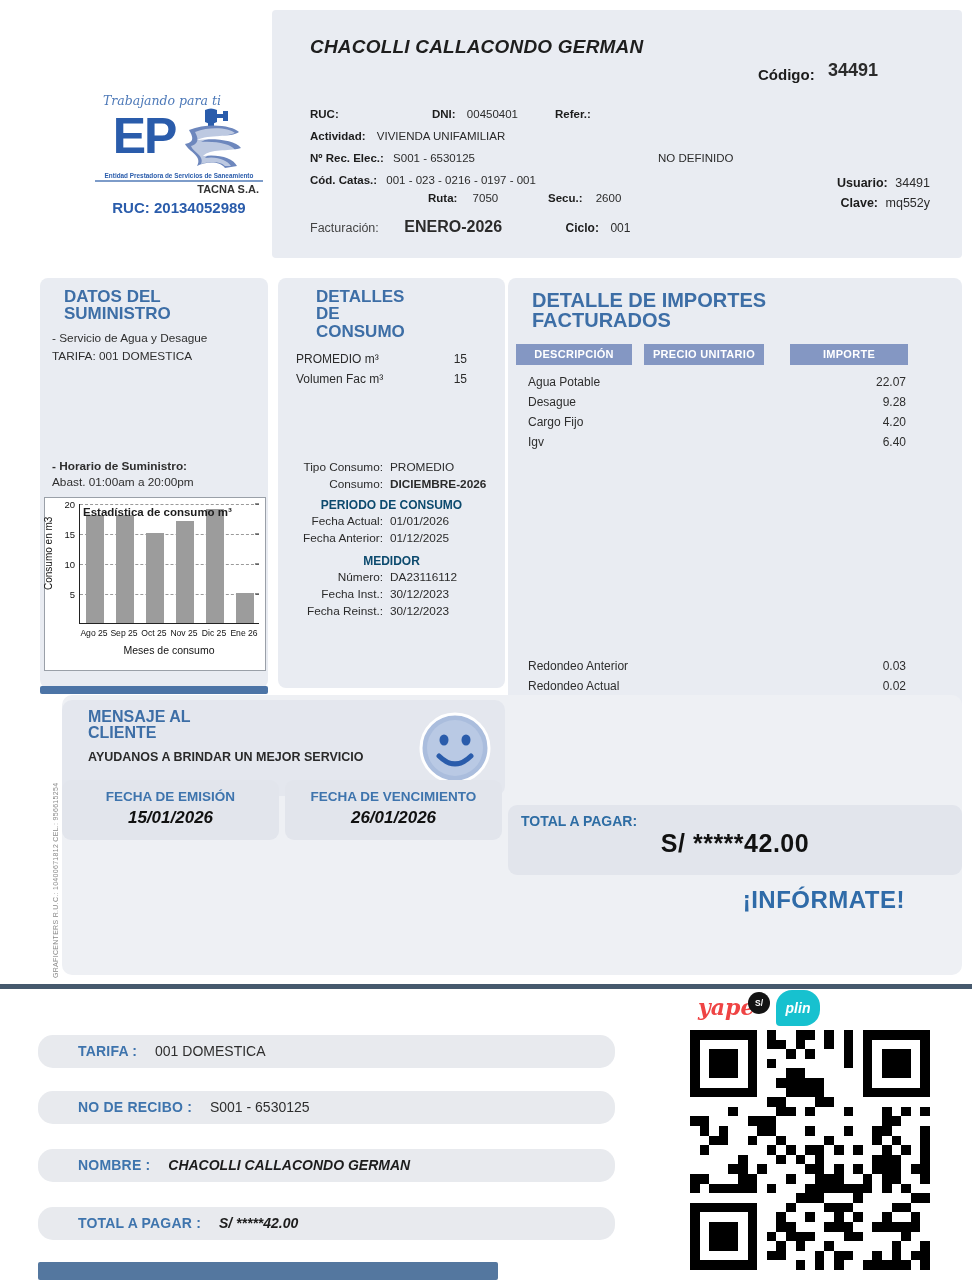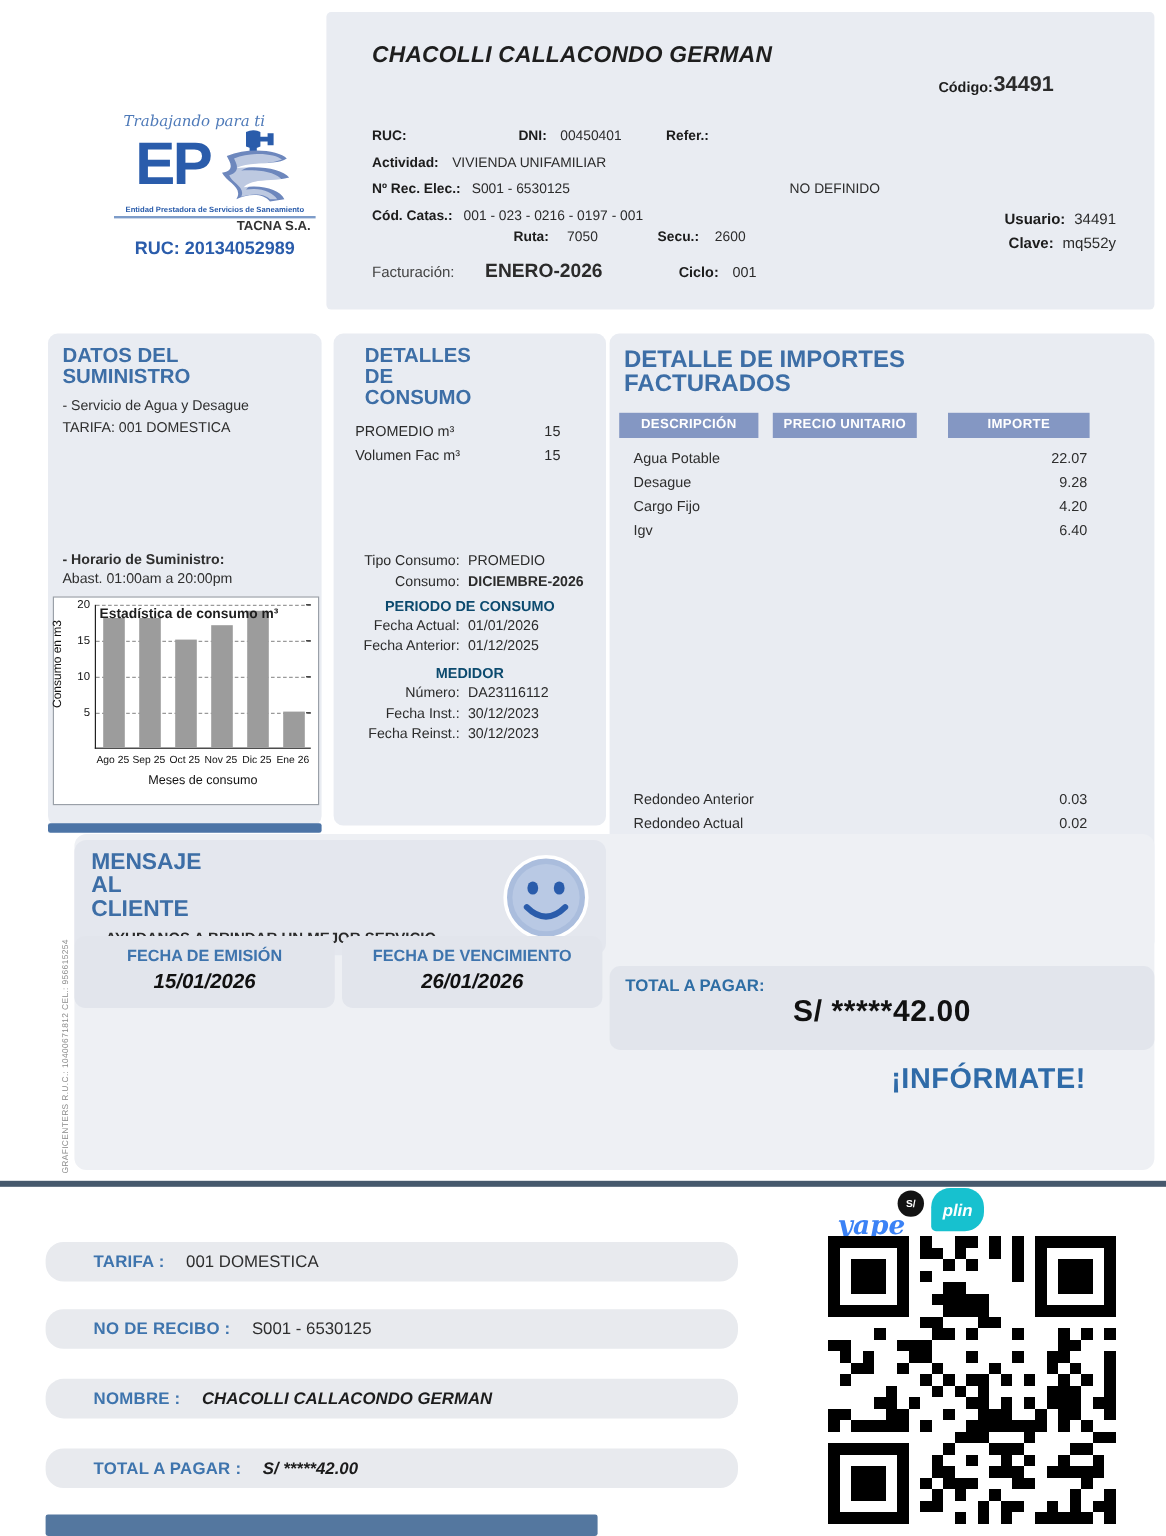--- a/index.html
+++ b/index.html
@@ -1,27 +1,27 @@
 <!DOCTYPE html>
 <html><head>
 <meta charset="utf-8">
 <style>
   * { margin:0; padding:0; box-sizing:border-box; }
   html,body { width:972px; }
   body { font-family:"Liberation Sans", sans-serif; background:#fff; color:#2b2b2b; position:relative; width:972px; height:1280px; overflow:hidden; }
   .abs { position:absolute; }
   .panel { background:#e9ecf2; border-radius:8px; }
   .box { background:#e2e5ec; border-radius:9px; }
-  .blue-h { color:#3d6ea6; font-weight:bold; line-height:1.02; }
+  .blue-h { color:#3d6ea6; font-weight:bold; line-height:1.02;margin-left:12px; }
   .b { font-weight:bold; }
 
   
   #hdr { left:272px; top:10px; width:690px; height:248px; background:#e9ecf2; border-radius:4px; }
   #cust-name { left:38px; top:26px; font-size:19px; font-weight:bold; font-style:italic; color:#1e1e1e; letter-spacing:.2px; }
-  #codigo-lbl { left:486px; top:56px; font-size:12px; font-weight:bold;margin-left:24px; }
+  #codigo-lbl { left:486px; top:56px; font-size:15px; font-weight:bold; }
   #codigo-val { left:556px; top:50px; font-size:18px; font-weight:bold; }
   #addr { left:38px; top:76px; font-size:12.5px; color:#3a3a3a; }
   .hrow { font-size:11.5px; }
   .hlbl { font-weight:bold; color:#1c1c1c; }
   #usuario, #clave { font-size:12.5px; }
 
   
   #logo { left:95px; top:93px; width:168px; text-align:center; }
   #tagline { font-family:"DejaVu Serif", serif; font-style:italic; color:#4d79b8; font-size:12.5px; text-align:left; padding-left:8px; }
   #eps-row { display:flex; align-items:flex-start; justify-content:center; height:62px; }
@@ -61,38 +61,38 @@
   
   #imp-panel { left:508px; top:278px; width:454px; height:515px; }
   #imp-panel .blue-h { font-size:20px; padding:12px 0 0 12px; }
   .thead { position:absolute; top:66px; height:21px; background:#8497c3; color:#fff; font-size:11px; font-weight:bold; text-align:center; line-height:21px; letter-spacing:.3px; }
   .irow { position:absolute; left:20px; right:56px; font-size:12px; color:#2e2e2e; }
   .irow .amt { position:absolute; right:0; }
 
   
   #big-lower { left:62px; top:695px; width:900px; height:280px; background:#eef0f4; border-radius:10px; }
   #msg-panel { left:62px; top:700px; width:443px; height:96px; background:#e4e7ee; border-radius:10px; }
-  #msg-panel .blue-h { font-size:19px; padding:9px 0 0 14px; }
+  #msg-panel .blue-h { font-size:16px; padding:9px 0 0 14px; }
   #msg-text { padding:8px 0 0 26px; font-size:12.5px; font-weight:bold; color:#2a2a2a; }
   #smiley { position:absolute; right:14px; top:12px; }
 
   .date-box { top:780px; height:60px; width:217px; text-align:center; }
   .date-lbl { font-size:13.5px; font-weight:bold; color:#3e74ad; padding-top:9px; }
   .date-val { font-size:17px; font-weight:bold; font-style:italic; color:#111; padding-top:4px; }
   #total-box { left:508px; top:805px; width:454px; height:70px; }
   #total-lbl { padding:8px 0 0 13px; font-size:14px; font-weight:bold; color:#2e6da4; }
   #total-val { text-align:center; font-size:25px; font-weight:bold; color:#111; margin-top:0px; letter-spacing:.5px; }
   #informate { left:0; top:886px; width:905px; text-align:right; font-size:24px; font-weight:bold; color:#2f6ba8; letter-spacing:.5px; }
 
   #printer { left:52px; top:978px; font-size:7px; color:#8a8a8a; transform:rotate(-90deg); transform-origin:0 0; white-space:nowrap; letter-spacing:.3px; }
 
   #divider { left:0; top:984px; width:972px; height:5px; background:#46596d; }
 
   
-  #yape { left:698px; top:994px; font-family:"DejaVu Serif", serif; font-style:italic; font-weight:bold; font-size:22px; color:#3b82f6;margin-top:14px; }
+  #yape { left:698px; top:994px; font-family:"DejaVu Serif", serif; font-style:italic; font-weight:bold; font-size:22px; color:#ef4444; }
   #yape-badge { left:748px; top:992px; width:22px; height:22px; background:#131313; border-radius:50%; color:#fff; font-size:8.5px; font-weight:bold; text-align:center; line-height:22px; }
   #plin-badge { left:776px; top:990px; width:44px; height:36px; background:#17c1cf; border-radius:16px 16px 16px 4px; color:#fff; font-weight:bold; font-size:14px; text-align:center; line-height:36px; font-style:italic; }
 
   #qr { left:690px; top:1030px; width:240px; height:240px; background:#fff; }
 
   
   .pill { left:38px; width:577px; height:33px; background:#e8eaee; border-radius:15px; font-size:14px; line-height:33px; }
   .pill .plbl { font-weight:bold; color:#3e74ad; padding-left:40px; letter-spacing:.2px; }
   .pill .pval { color:#2e2e2e; padding-left:14px; }
   .pval.itb { font-style:italic; font-weight:bold; color:#1c1c1c; }

